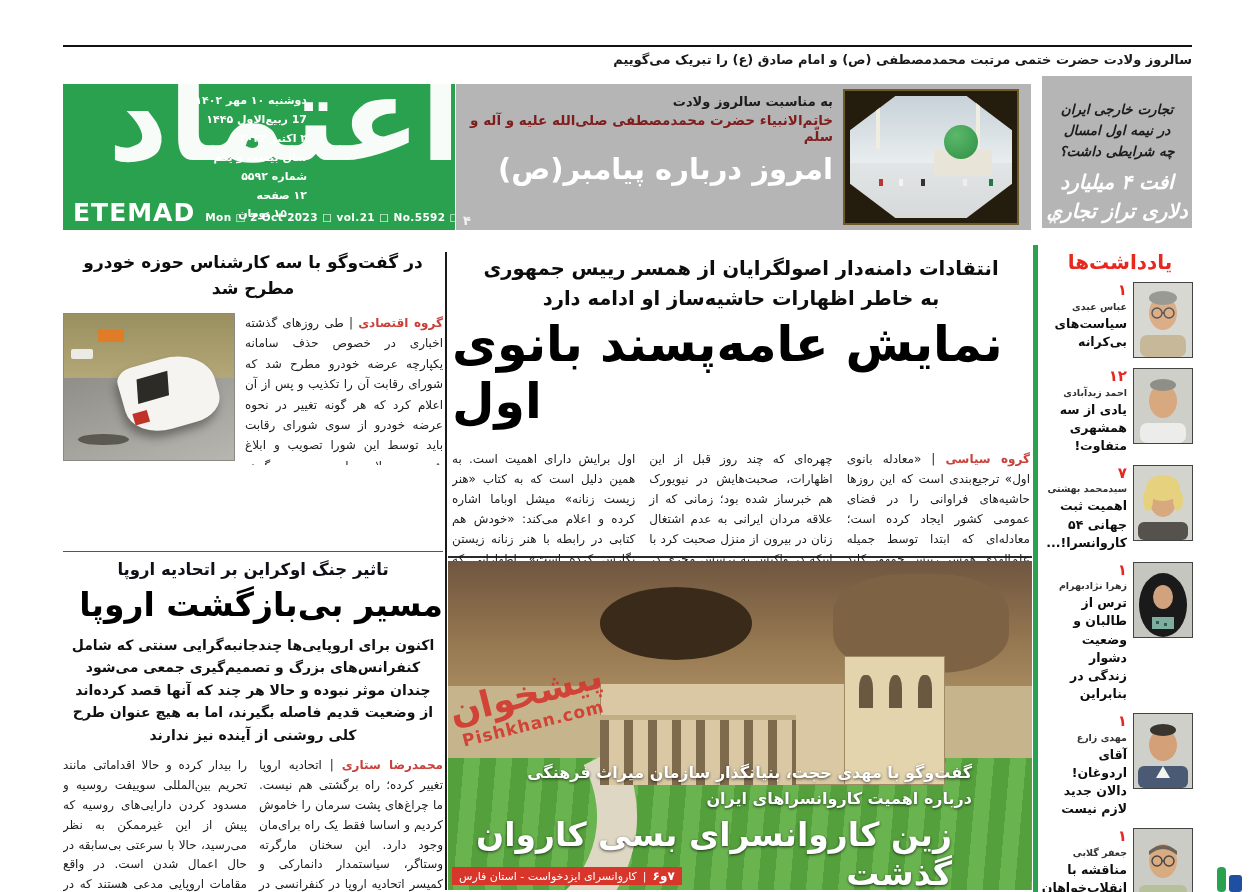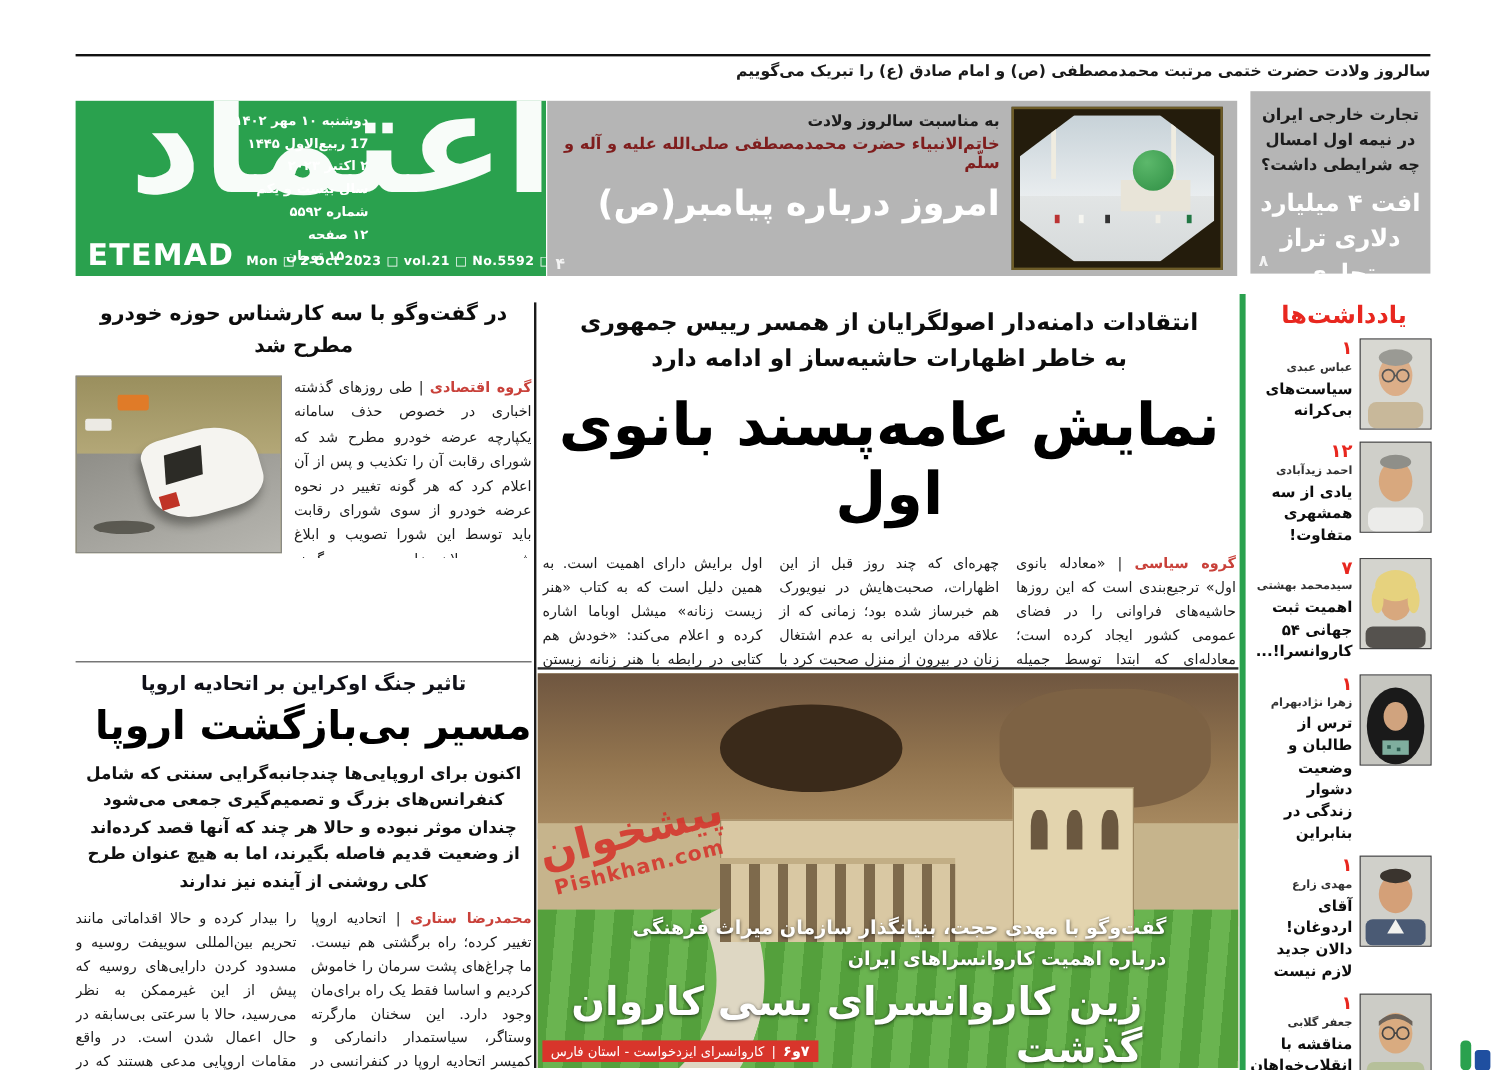--- a/index.html
+++ b/index.html
@@ -28,35 +28,35 @@
   .corner-num { position:absolute; left:7px; bottom:2px; color:#f3f3f3; font-size:13px; font-weight:bold; }
 
   .mosque { position:absolute; right:12px; top:5px; width:176px; height:136px; background:#241c0c; border:2px solid #6d5c28; }
   .oct { position:absolute; inset:5px; background:linear-gradient(180deg,#c7d2d8 0%,#e9edef 55%,#e2e5e5 55%,#d6dadb 100%);
          clip-path:polygon(28% 0,72% 0,100% 28%,100% 72%,72% 100%,28% 100%,0 72%,0 28%); }
   .dome { position:absolute; left:58%; top:24%; width:34px; height:34px; border-radius:50%; background:radial-gradient(circle at 35% 30%,#5cb86b,#2f8f44); }
   .dome-base { position:absolute; left:52%; top:44%; width:58px; height:26px; background:#e8e4d8; }
   .minaret { position:absolute; width:4px; height:46px; background:#efece0; top:6%; }
   .crowd-dot { position:absolute; width:4px; height:7px; bottom:26%; }
 
-  .right-box { left:1042px; top:76px; width:150px; height:152px; text-align:center; direction:rtl; padding-top:10px; }
+  .right-box { left:1042px; top:76px; width:150px; height:152px; text-align:center; direction:rtl; padding-top:23px;font-style:italic; }
   .r-k { font-size:13.5px; font-weight:bold; color:#1c1c1c; line-height:1.55; }
   .r-t { font-size:20px; font-weight:900; color:#fff; line-height:1.45; }
   .r-t-wrap { margin-top:6px; }
 
   
   .vline-black { left:445px; top:252px; width:2px; height:638px; background:#1a1a1a; }
   .vline-green { left:1033px; top:245px; width:5px; height:647px; background:#2aa14e; }
   .hr-center { left:448px; top:556px; width:584px; height:2px; background:#2a2a2a; }
   .hr-left { left:63px; top:551px; width:380px; height:1px; background:#555; }
 
   
   .main-box { left:452px; top:254px; width:578px; direction:rtl; }
   .main-kicker { text-align:center; font-size:19.5px; font-weight:900; line-height:1.55; color:#0d0d0d; }
-  .main-headline { text-align:center; font-size:49px; font-weight:900; color:#000; margin-top:12px; letter-spacing:-1px; }
+  .main-headline { text-align:left; font-size:49px; font-weight:900; color:#000; margin-top:2px; letter-spacing:-1px; }
   .main-cols { margin-top:20px; display:flex; gap:14px; height:150px; overflow:hidden; }
   .mcol { flex:1; font-size:12px; line-height:1.66; text-align:justify; color:#1c1c1c; }
   .byline { color:#c9413a; font-weight:900; }
 
   
   .carav { left:448px; top:561px; width:584px; height:329px; overflow:hidden; background:#c3b28c; }
   .cv-rocks { position:absolute; left:0; top:0; width:100%; height:42%; background:linear-gradient(180deg,#6f5640 0%,#93754f 55%,#ab8d63 100%); }
   .cv-cave { position:absolute; left:26%; top:8%; width:26%; height:22%; background:#3a2a1a; border-radius:50%; }
   .cv-rock2 { position:absolute; right:4%; top:4%; width:30%; height:30%; background:#7d6244; border-radius:40%; }
   .cv-ground { position:absolute; left:0; top:38%; width:100%; height:26%; background:#c6b48c; }

